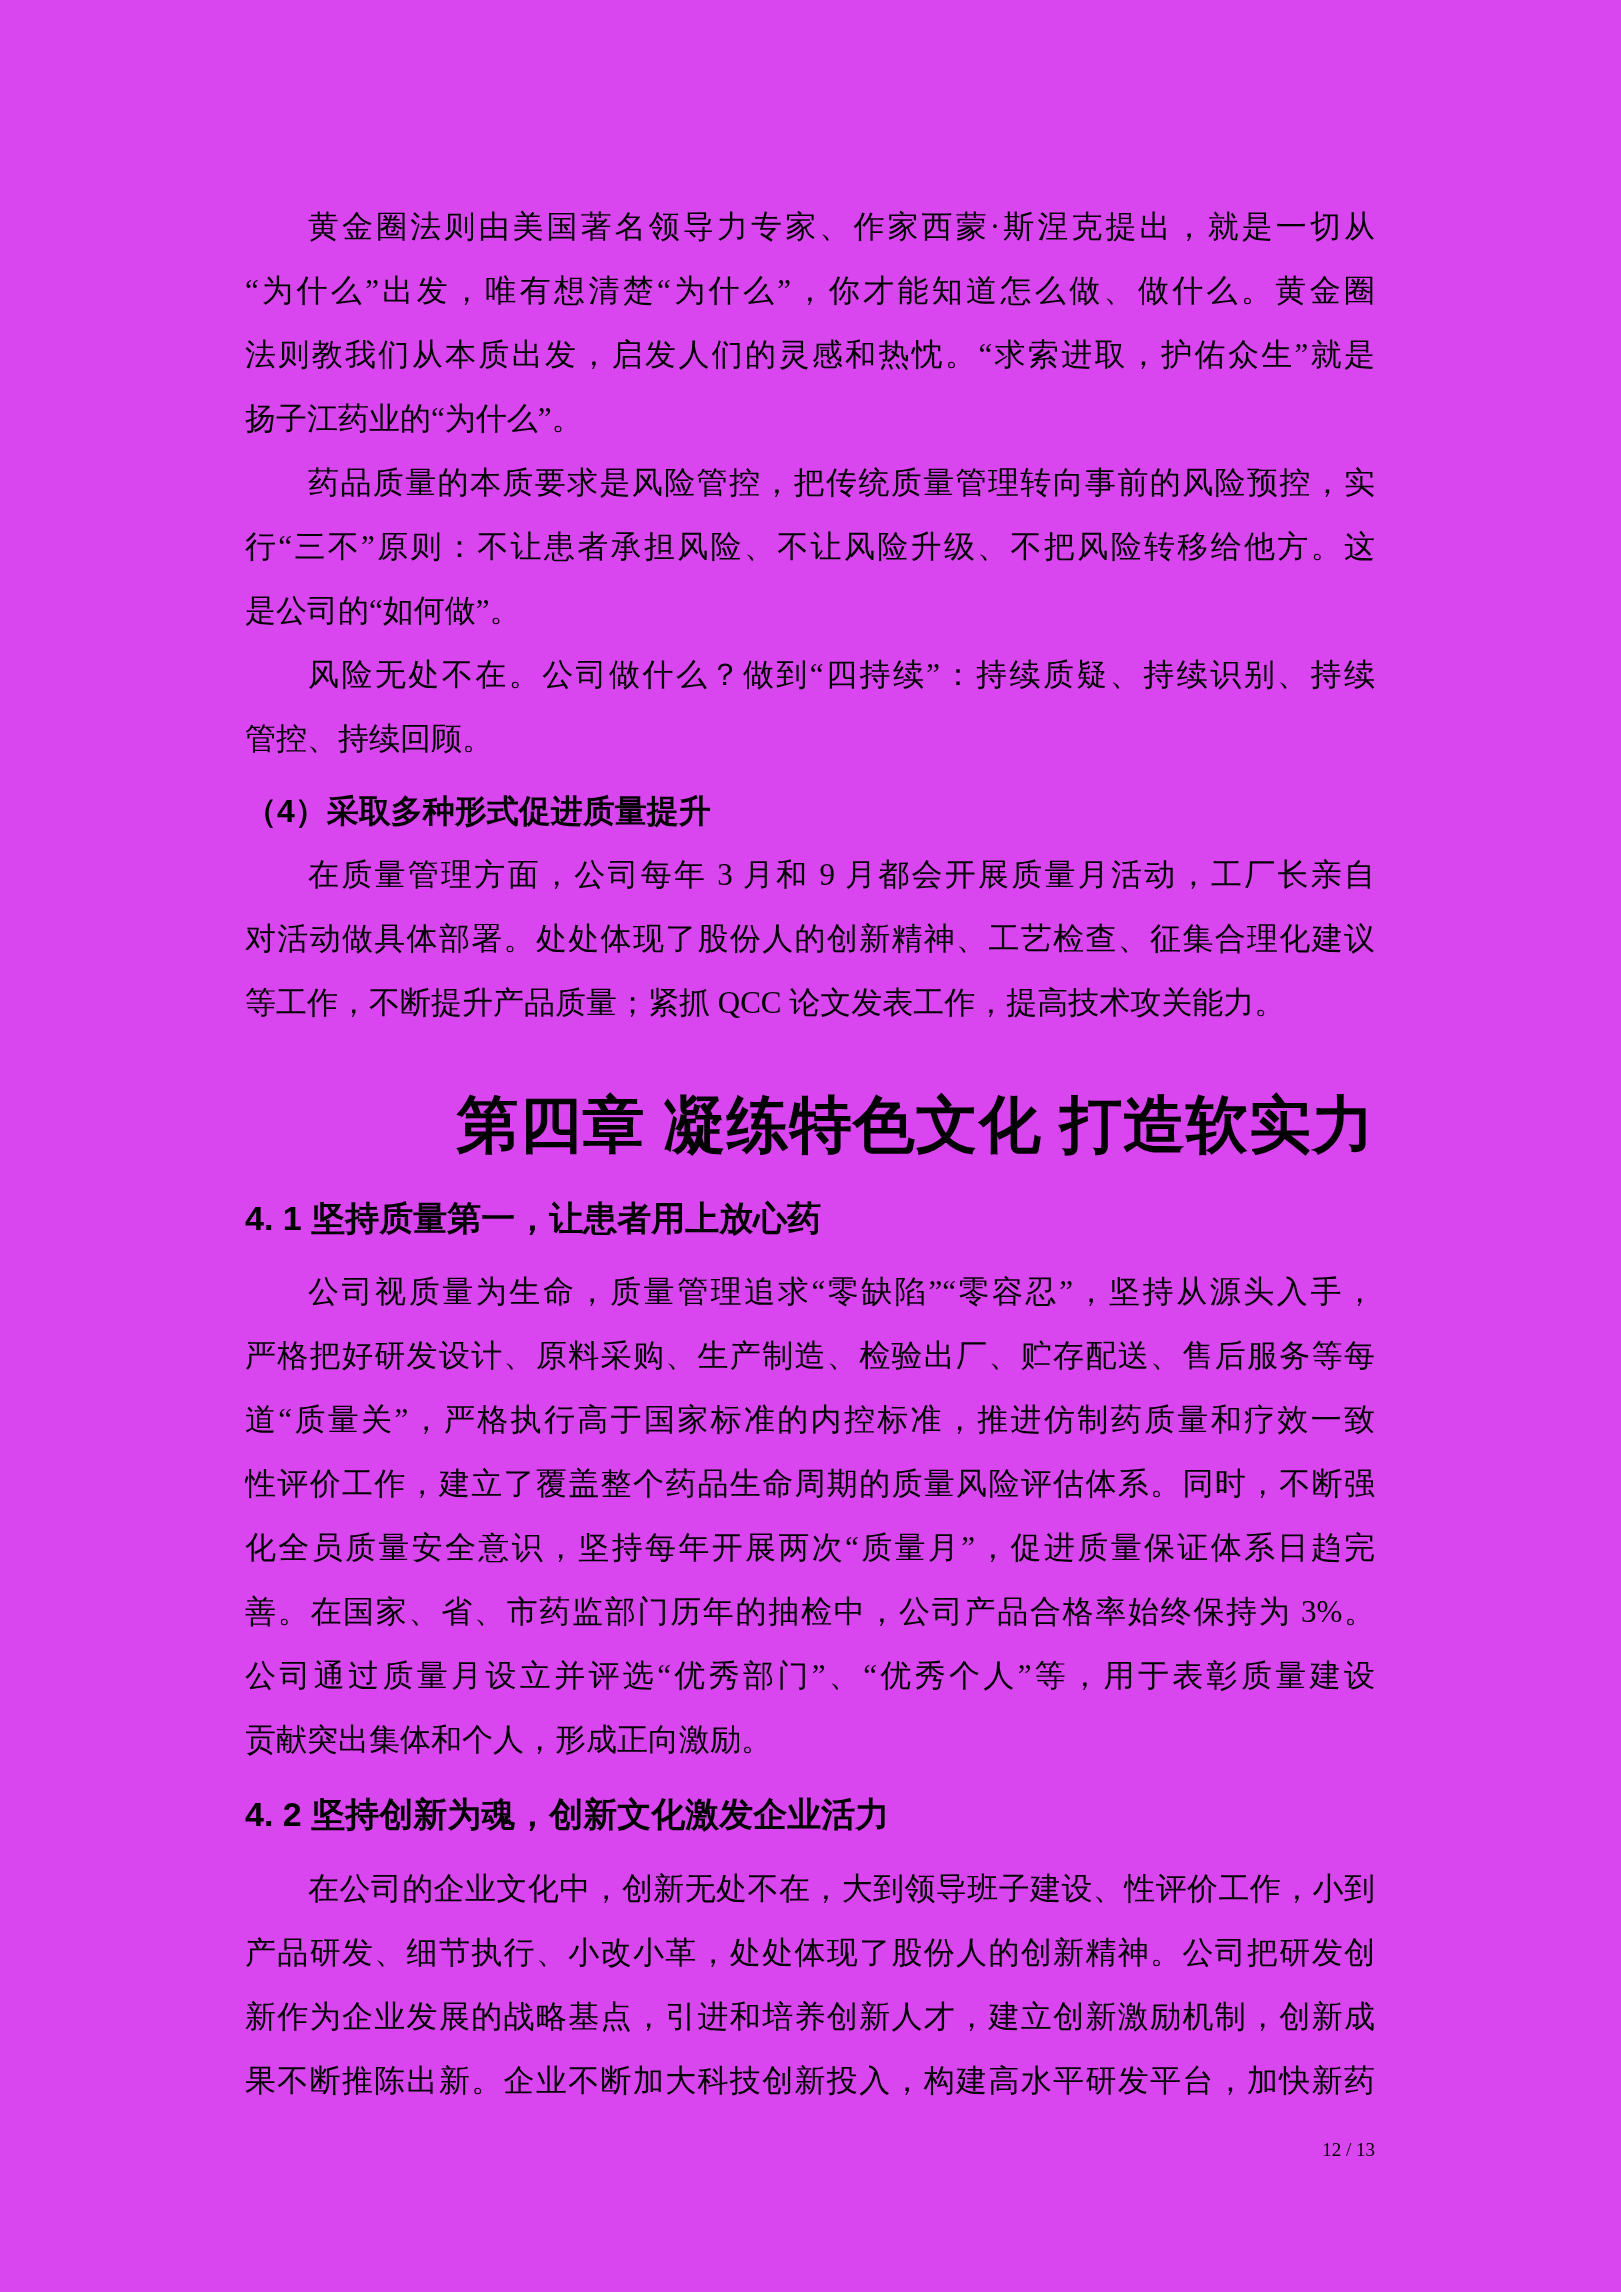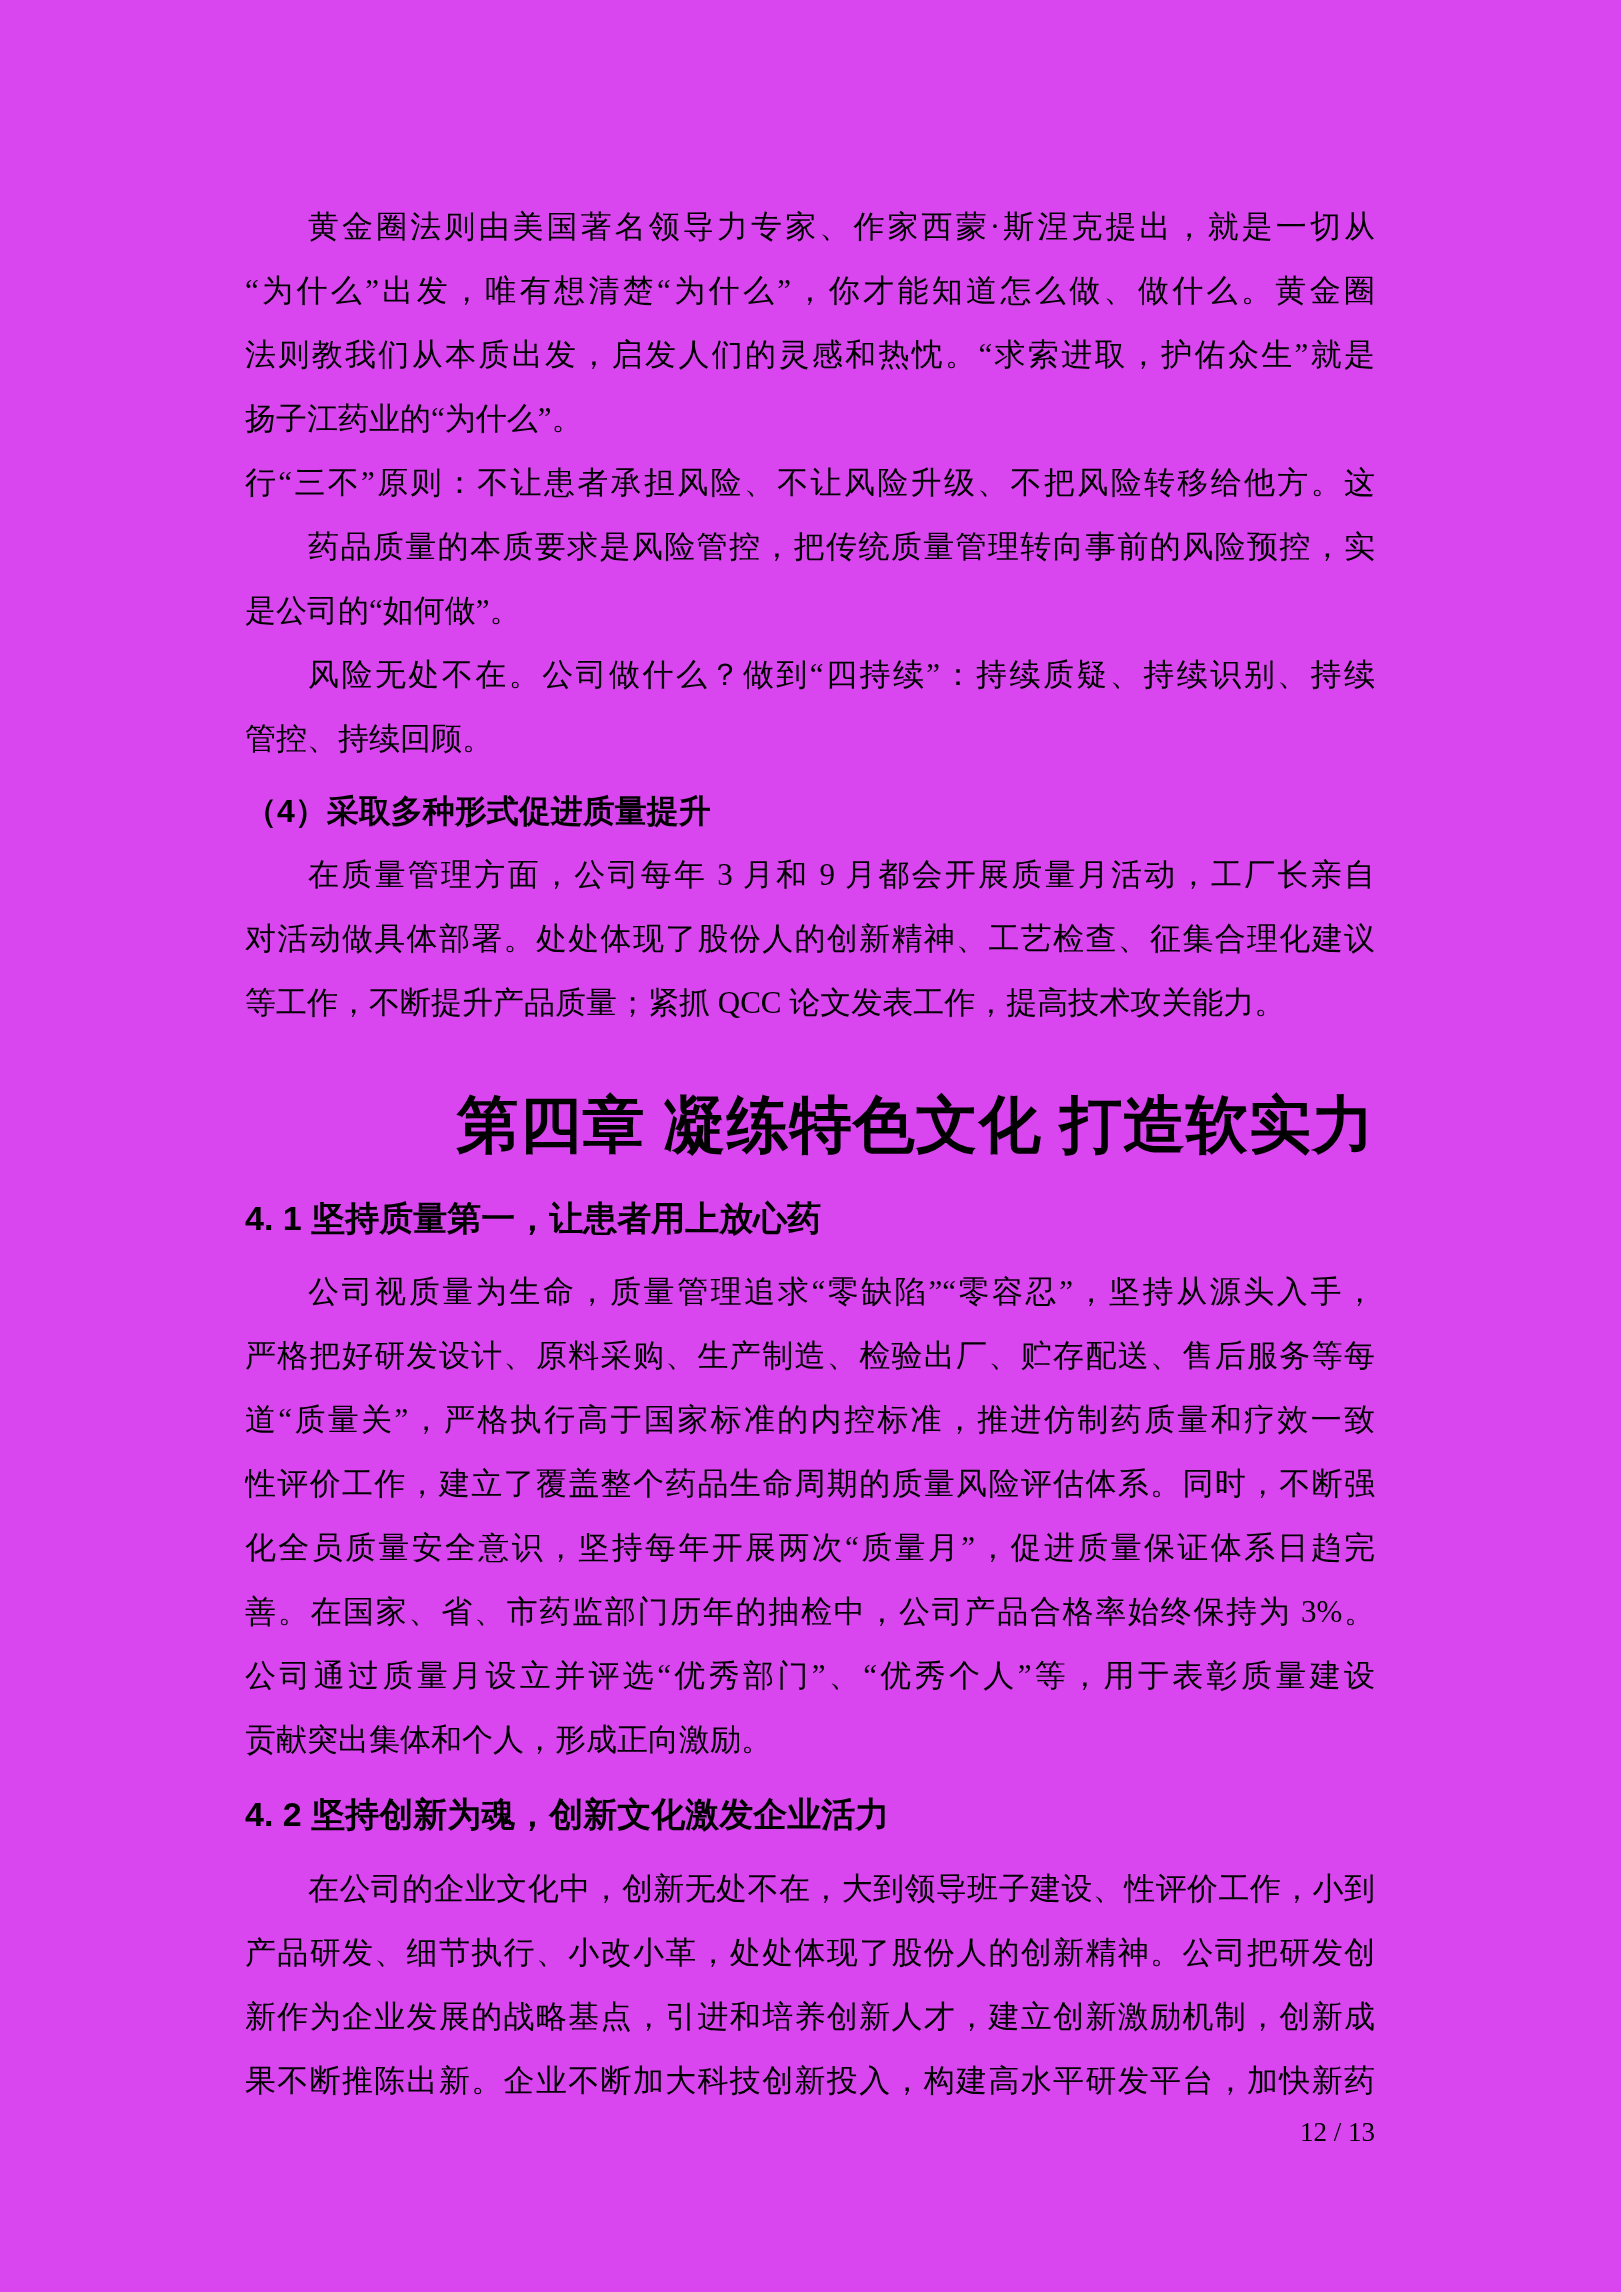--- a/index.html
+++ b/index.html
@@ -66,43 +66,43 @@
     font-size: 34px;
     font-weight: bold;
     text-align: left;
     font-family: "Liberation Sans", "DejaVu Sans", sans-serif;
     white-space: pre;
   }
   .block-paragraph + .block-section-heading { margin-top: 8px; }
   .block-section-heading + .block-paragraph { margin-top: 7.8px; }
   
   .page-number {
-    margin-top: 5px;
+    margin-top: 22px;
     height: 29px;
     line-height: 29px;
-    font-size: 27px;
+    font-size: 19px;
     text-align: right;
     font-family: "Liberation Serif", "DejaVu Serif", serif;
   }
 </style>
 </head>
 <body>
 
 <div class="page">
   <div class="content">
     <div id="blocks">
         <div class="block-paragraph">
           <div class="line j i">黄金圈法则由美国著名领导力专家、作家西蒙·斯涅克提出，就是一切从</div>
           <div class="line j">“为什么”出发，唯有想清楚“为什么”，你才能知道怎么做、做什么。黄金圈</div>
           <div class="line j">法则教我们从本质出发，启发人们的灵感和热忱。“求索进取，护佑众生”就是</div>
           <div class="line">扬子江药业的“为什么”。</div>
         </div>
         <div class="block-paragraph">
+          <div class="line j i">药品质量的本质要求是风险管控，把传统质量管理转向事前的风险预控，实</div>
           <div class="line j">行“三不”原则：不让患者承担风险、不让风险升级、不把风险转移给他方。这</div>
-          <div class="line j i">药品质量的本质要求是风险管控，把传统质量管理转向事前的风险预控，实</div>
           <div class="line">是公司的“如何做”。</div>
         </div>
         <div class="block-paragraph">
           <div class="line j i">风险无处不在。公司做什么？做到“四持续”：持续质疑、持续识别、持续</div>
           <div class="line">管控、持续回顾。</div>
         </div>
         <div class="block-sub-heading">（4）采取多种形式促进质量提升</div>
         <div class="block-paragraph">
           <div class="line j i">在质量管理方面，公司每年 3 月和 9 月都会开展质量月活动，工厂长亲自</div>
           <div class="line j">对活动做具体部署。处处体现了股份人的创新精神、工艺检查、征集合理化建议</div>

